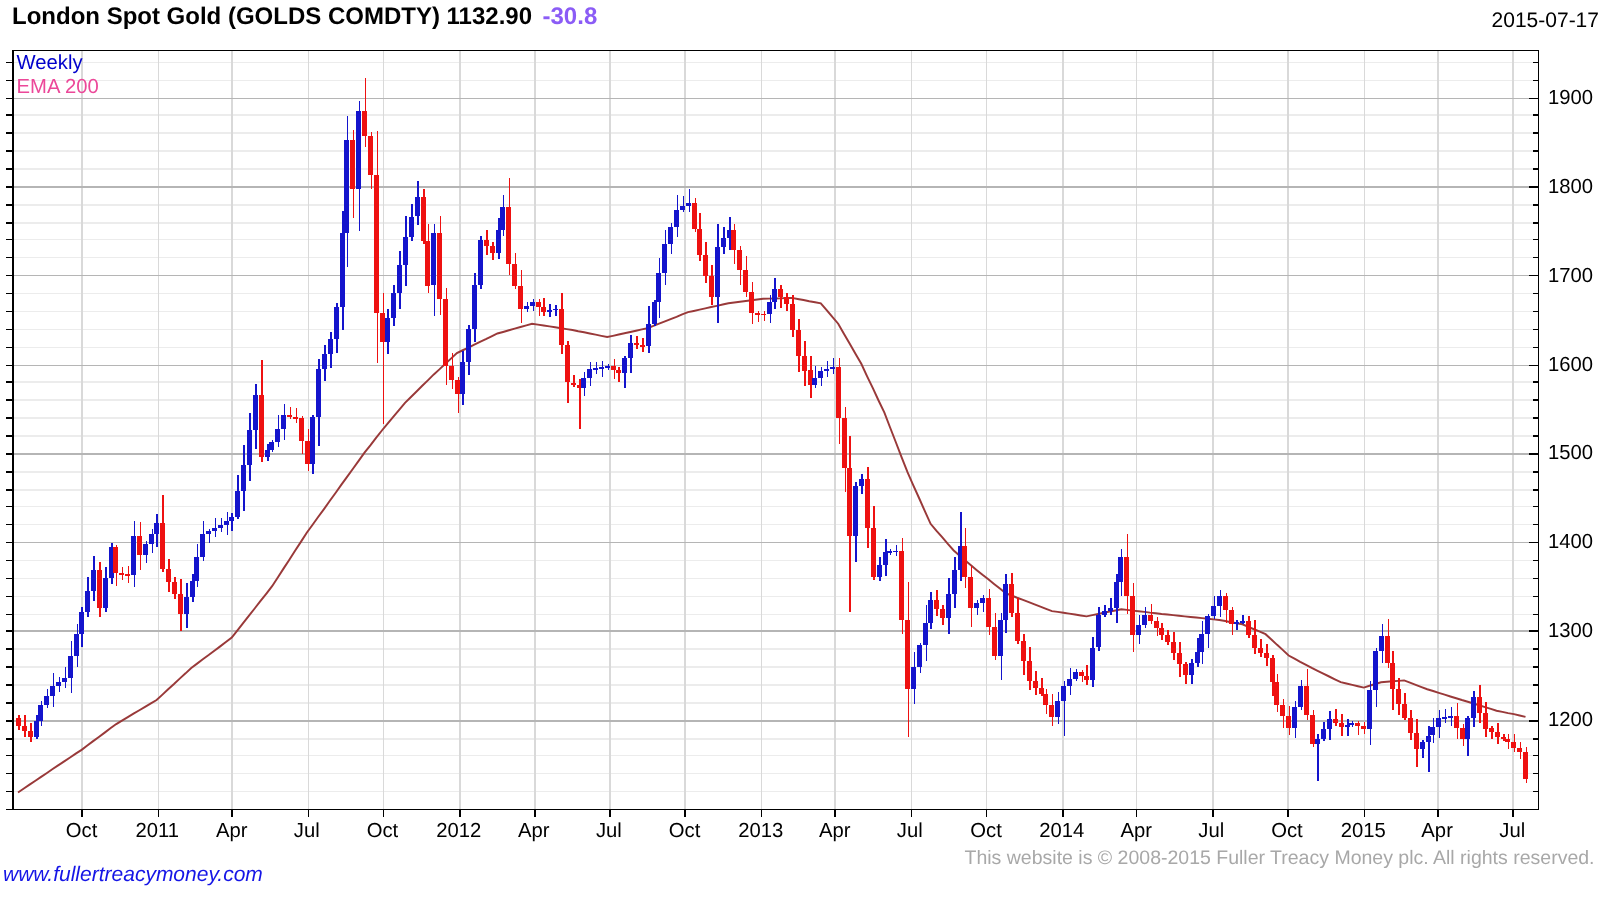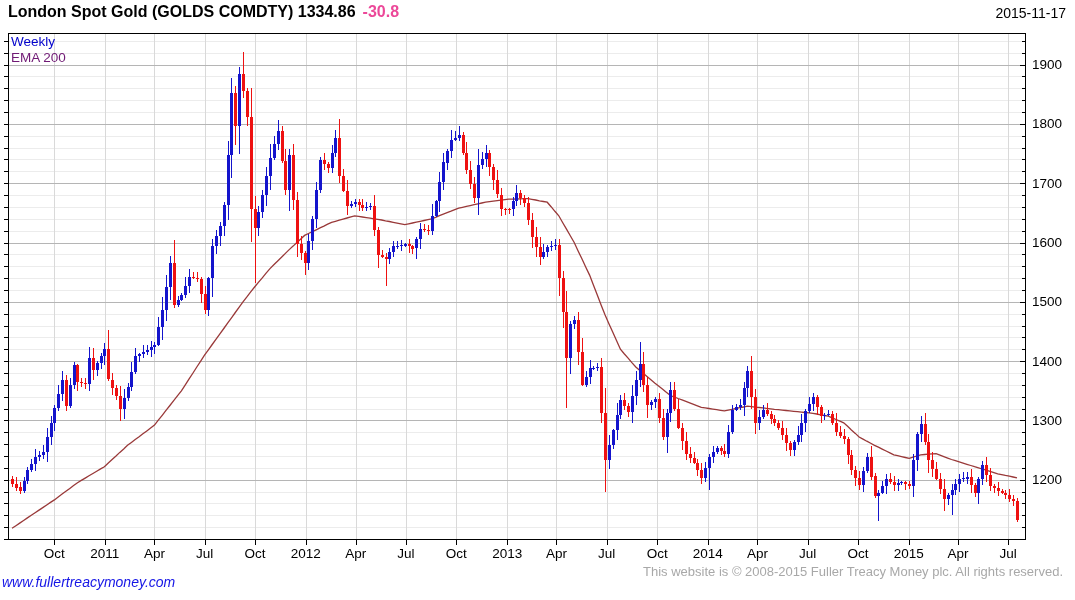--- a/index.html
+++ b/index.html
@@ -12,23 +12,23 @@
   .legend{position:absolute;left:11px;font-size:13.5px;line-height:15px;white-space:nowrap;}
   .legend-weekly{top:34px;}
   .legend-ema{top:50px;}
   .footer-link{position:absolute;left:2px;top:574px;font-size:14px;}
   .footer-copy{position:absolute;right:12px;top:564px;font-size:13px;}
 </style>
 </head>
 <body>
 
 <div class="title-bar" style="color: rgb(0, 0, 0);">
-  <span>London Spot Gold (GOLDS COMDTY) 1334.86</span><span class="title-change" style="color: #ec4899;">-30.8</span>
+  <span>London Spot Gold (GOLDS COMDTY) 1132.90</span><span class="title-change" style="color: #8b5cf6;">-30.8</span>
 </div>
-<div class="chart-date">2015-11-17</div>
+<div class="chart-date">2015-07-17</div>
 
 <svg id="chart" width="1075" height="572" xmlns="http://www.w3.org/2000/svg">
     <g stroke="#ececec" stroke-width="1" shape-rendering="crispEdges">
       <line x1="8" x2="1025" y1="527.5" y2="527.5"></line>
       <line x1="8" x2="1025" y1="515.5" y2="515.5"></line>
       <line x1="8" x2="1025" y1="503.5" y2="503.5"></line>
       <line x1="8" x2="1025" y1="492.5" y2="492.5"></line>
       <line x1="8" x2="1025" y1="468.5" y2="468.5"></line>
       <line x1="8" x2="1025" y1="456.5" y2="456.5"></line>
       <line x1="8" x2="1025" y1="444.5" y2="444.5"></line>
@@ -754,16 +754,16 @@
       <text x="757.471264367816" y="558" text-anchor="middle">Apr</text>
       <text x="807.528735632184" y="558" text-anchor="middle">Jul</text>
       <text x="857.971264367816" y="558" text-anchor="middle">Oct</text>
       <text x="908.7988505747127" y="558" text-anchor="middle">2015</text>
       <text x="958.0862068965517" y="558" text-anchor="middle">Apr</text>
       <text x="1008.1436781609195" y="558" text-anchor="middle">Jul</text>
     </g>
   </svg>
 
 <div class="legend legend-weekly" style="color: rgb(0, 0, 204);">Weekly</div>
-<div class="legend legend-ema" style="color: #701a75;">EMA 200</div>
+<div class="legend legend-ema" style="color: #ec4899;">EMA 200</div>
 
 <a class="footer-link" href="#" style="text-decoration: none; color: rgb(21, 21, 230); font-style: italic;">www.fullertreacymoney.com</a>
 <div class="footer-copy" style="color: rgb(168, 168, 168);">This website is © 2008-2015 Fuller Treacy Money plc. All rights reserved.</div>
 
 </body></html>

